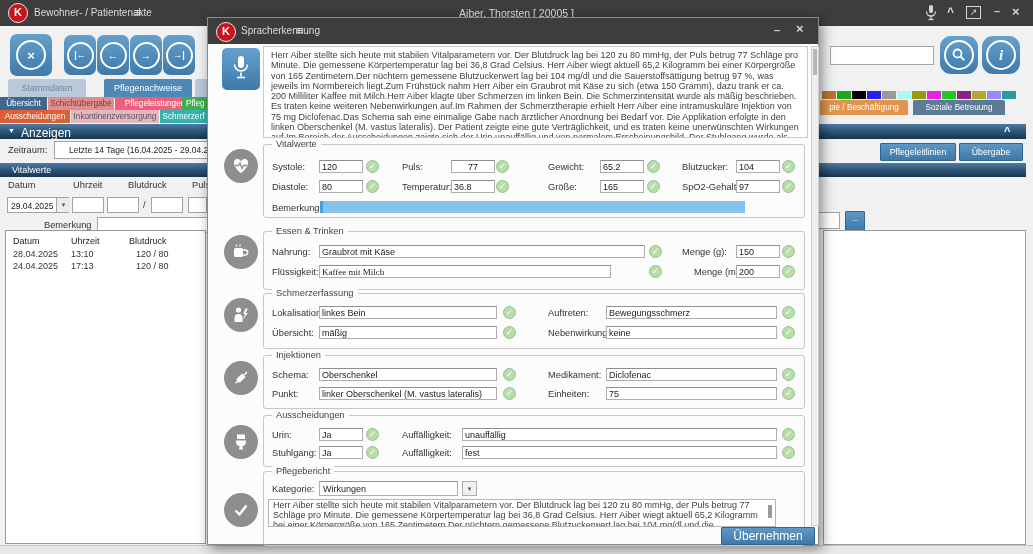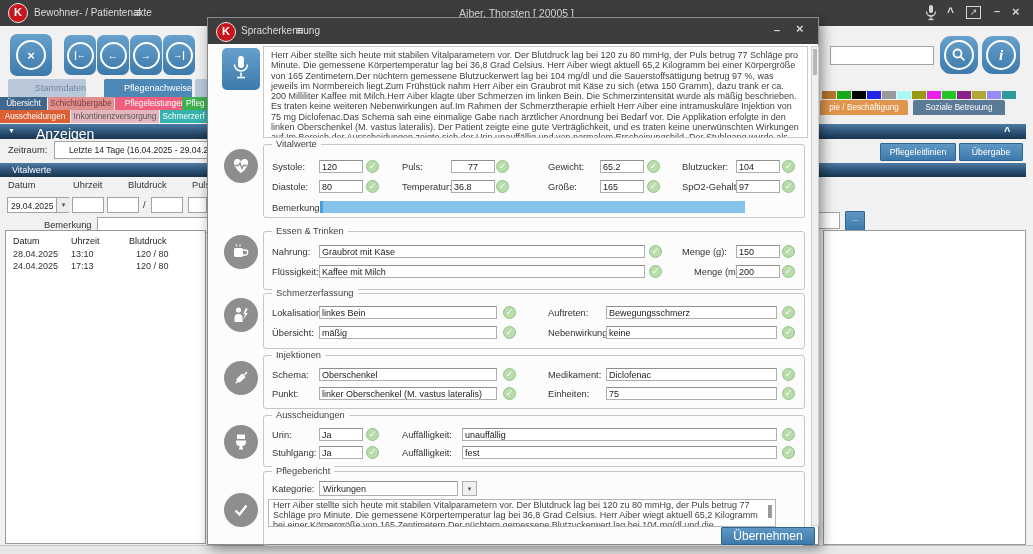--- a/index.html
+++ b/index.html
@@ -18,21 +18,21 @@
   .bbtn{position:absolute;background:linear-gradient(180deg,#5e97c4 0%,#3d7aab 100%);border:1px solid #2f6591;
     color:#fff;text-align:center;font-size:8.8px;border-radius:1px;}
   .navb{position:absolute;background:linear-gradient(180deg,#66a0cc 0%,#3d7aab 100%);border-radius:7px;
     display:flex;align-items:center;justify-content:center;}
   .navring{border:2px solid #fff;border-radius:50%;color:#fff;display:flex;align-items:center;justify-content:center;
     font-weight:bold;font-size:11px;}
   .rbtn{position:absolute;width:38px;height:38px;border-radius:11px;background:linear-gradient(180deg,#66a0cc,#3d7aab);
     display:flex;align-items:center;justify-content:center;}
   .rbtn .ring{width:26px;height:26px;border:2px solid #fff;border-radius:50%;display:flex;align-items:center;justify-content:center;color:#fff;}
   
-  .tab{position:absolute;text-align:right;font-size:9px;line-height:19px;height:19px;border-radius:2px 2px 0 0;}
+  .tab{position:absolute;text-align:center;font-size:9px;line-height:19px;height:19px;border-radius:2px 2px 0 0;}
   .ctab{position:absolute;height:13px;line-height:13px;text-align:center;font-size:8.2px;color:#fff;white-space:nowrap;overflow:hidden;}
   
   .winp{position:absolute;height:16px;border:1px solid #a3a3a3;background:#fff;box-sizing:border-box;
     font-family:"Liberation Sans",sans-serif;font-size:8.5px;color:#222;padding:0 3px;}
   .inp{position:absolute;height:13px;border:1px solid #aeaeae;border-top-color:#8f8f8f;background:#fff;box-sizing:border-box;
     font-family:"Liberation Sans",sans-serif;font-size:9px;color:#222;padding:0 2px;}
   .lbl{position:absolute;font-size:9.3px;color:#333;white-space:nowrap;}
   .chk{position:absolute;width:13px;height:13px;border-radius:50%;background:#b9dcab;border:1px solid #94c487;
     color:#fff;font-size:9px;line-height:11px;text-align:center;box-sizing:border-box;}
   
@@ -112,21 +112,21 @@
   <div class="ctab" style="left:0;top:97px;width:47px;background:#41678c;">Übersicht</div>
   <div class="ctab" style="left:48px;top:97px;width:66px;background:#e08f8f;color:#7c3a3a;">Schichtübergabe</div>
   <div class="ctab" style="left:115px;top:97px;width:80px;background:#ee5f7e;">Pflegeleistungen</div>
   <div class="ctab" style="left:182px;top:97px;width:25px;background:#3faf4f;text-align:left;padding-left:4px;">Pfleg</div>
   <div class="ctab" style="left:0;top:110px;width:70px;background:#dd5f35;">Ausscheidungen</div>
   <div class="ctab" style="left:71px;top:110px;width:88px;background:#e3b7bd;color:#555;">Inkontinenzversorgung</div>
   <div class="ctab" style="left:160px;top:110px;width:47px;background:#35b3ae;">Schmerzerf</div>
 
   <div class="gbar" style="left:0;top:124px;width:1026px;height:15px;">
     <span class="al" style="left:8px;top:3px;font-size:7px;">▼</span>
-    <span class="al" style="left:36px;top:2px;font-size:14px;">Anzeigen</span>
+    <span class="al" style="left:21px;top:2px;font-size:12px;">Anzeigen</span>
     <span class="al" style="left:1004px;top:1px;font-weight:bold;font-size:11px;">^</span>
   </div>
 
   <span class="lbl" style="left:8px;top:145px;">Zeitraum:</span>
   <input class="winp" style="left: 54px; top: 141px; width: 172px; height: 18px; padding-left: 14px;" value="Letzte 14 Tage (16.04.2025 - 29.04.2025)">
 
   <div class="bbtn" style="left:880px;top:143px;width:74px;height:16px;line-height:16px;">Pflegeleitlinien</div>
   <div class="bbtn" style="left:959px;top:143px;width:62px;height:16px;line-height:16px;">Übergabe</div>
 
   <div class="gbar" style="left:0;top:163px;width:1026px;height:14px;">
@@ -245,21 +245,21 @@
     </span>
     <div class="fs" style="left:55px;top:213px;width:540px;height:57px;">
       <span class="fs-title">Essen &amp; Trinken</span>
       <span class="lbl" style="left:8px;top:15px;">Nahrung:</span>
       <input class="inp" style="left: 55px; top: 13px; width: 326px;" value="Graubrot mit Käse">
       <span class="chk" style="left:385px;top:13px;">✓</span>
       <span class="lbl" style="left:418px;top:15px;">Menge (g):</span>
       <input class="inp" style="left: 472px; top: 13px; width: 44px;" value="150">
       <span class="chk" style="left:518px;top:13px;">✓</span>
       <span class="lbl" style="left:8px;top:35px;">Flüssigkeit:</span>
-      <input class="inp" style="left: 55px; top: 33px; width: 326px;" value="Kaffee mit Milch">
+      <input class="inp" style="left: 55px; top: 33px; width: 292px; font-family: Liberation Serif, serif;" value="Kaffee mit Milch">
       <span class="chk" style="left:385px;top:33px;">✓</span>
       <span class="lbl" style="left:418px;top:35px;padding-left:12px;">Menge (ml):</span>
       <input class="inp" style="left: 472px; top: 33px; width: 44px;" value="200">
       <span class="chk" style="left:518px;top:33px;">✓</span>
     </div>
 
     <span class="sec-icon" style="left:16px;top:280px;">
       <svg width="20" height="20" viewBox="0 0 20 20">
           <circle cx="7.5" cy="5" r="2.6" fill="#fff"></circle>
           <path d="M3.5 17 v-4 a4 4 0 0 1 8 0 v4 Z" fill="#fff"></path>

